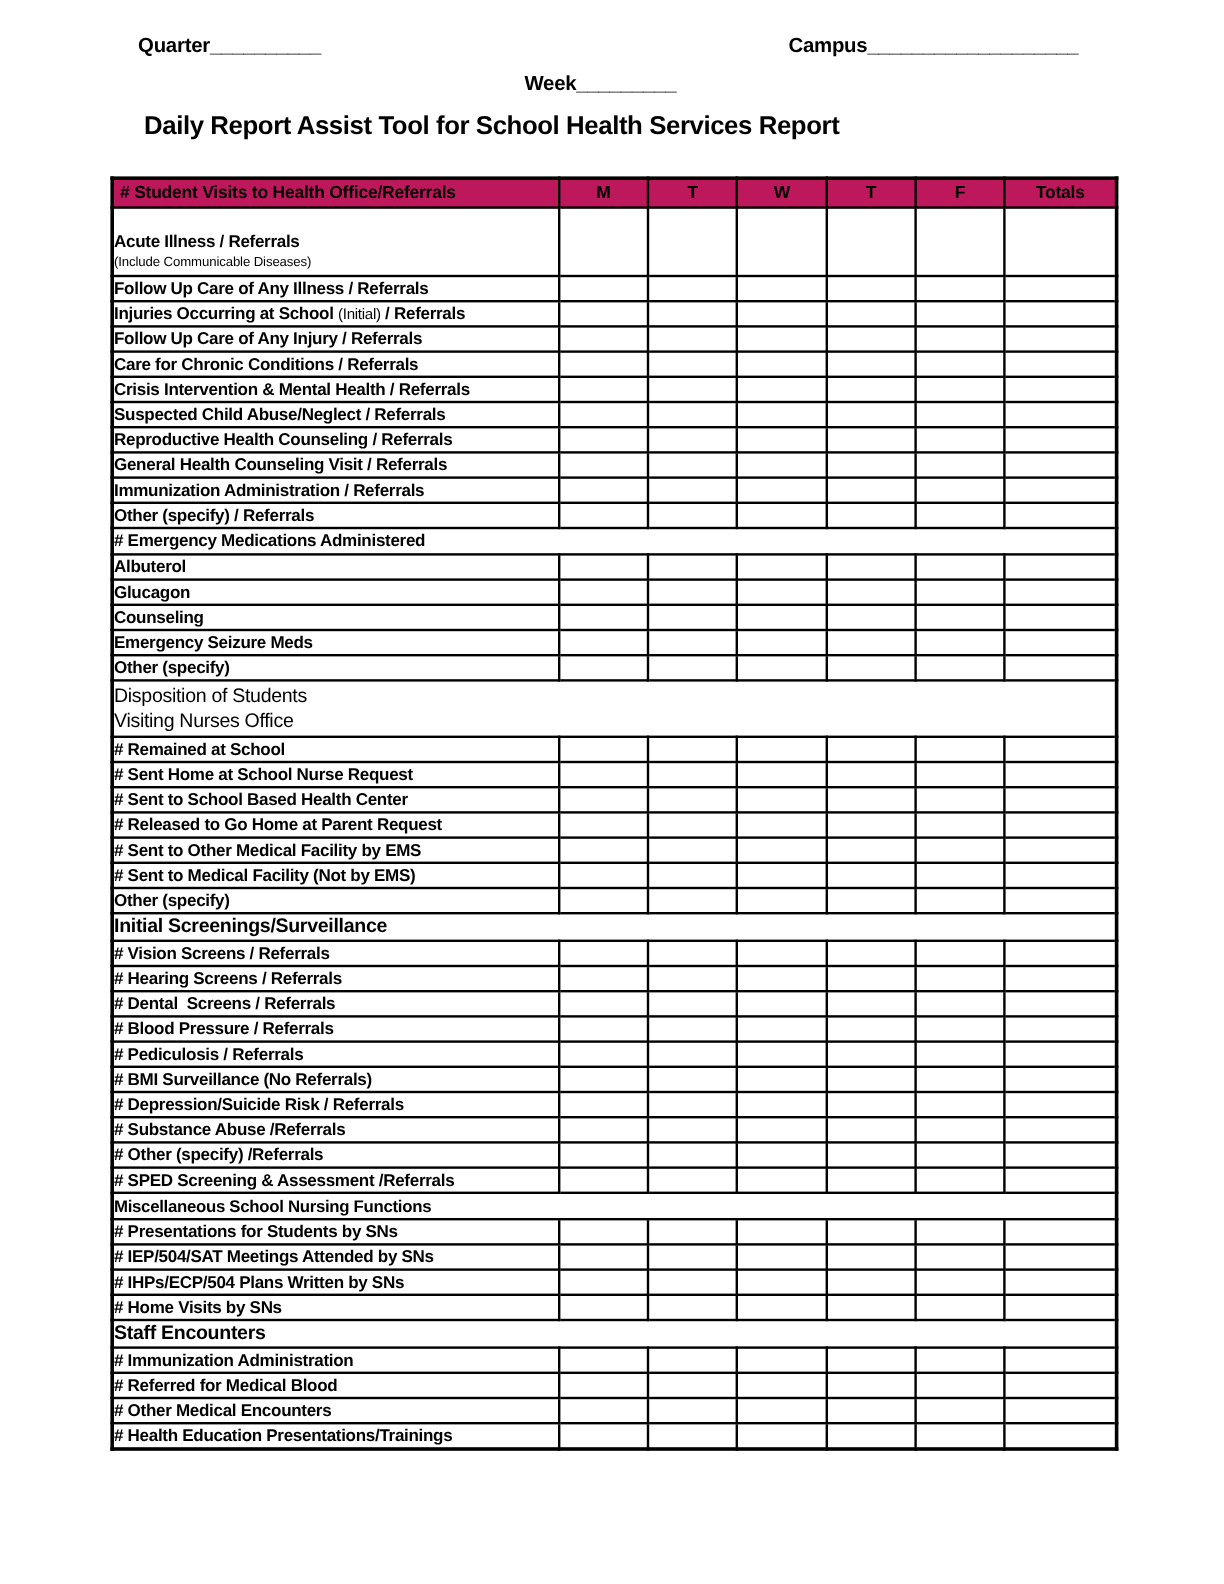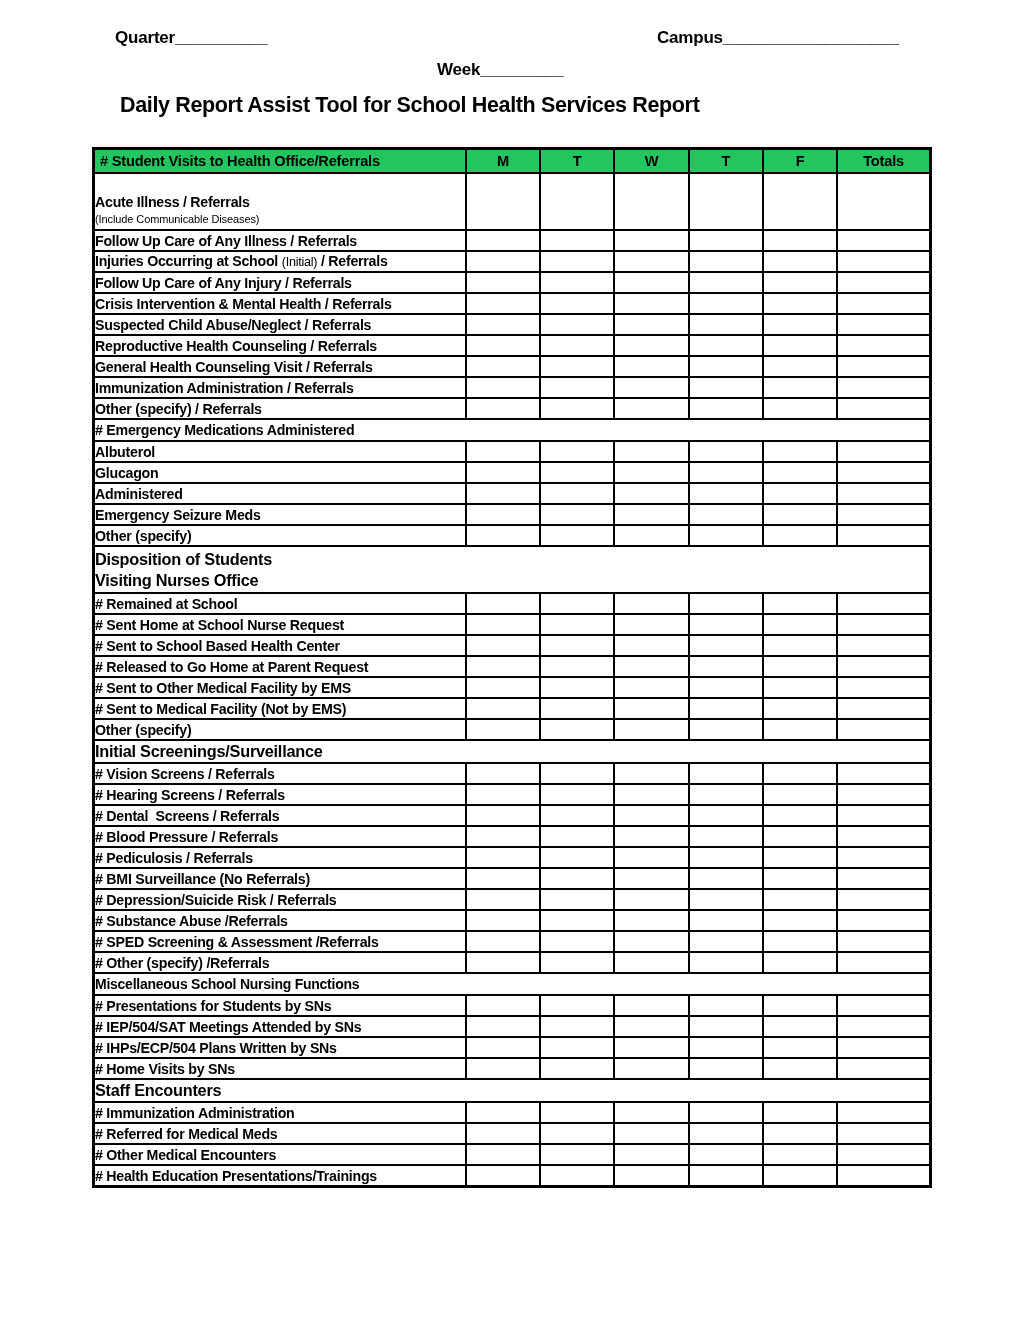--- a/index.html
+++ b/index.html
@@ -103,21 +103,21 @@
   }
 
   
   td.entry { background: #ffffff; }
 
   
   td.totals-cell { border-left: 4px solid #000; }
 
   
   tr.head td {
-    background: #22c55e;
+    background: #be185d;
     font-size: 14.6px;
     font-weight: bold;
     letter-spacing: -0.2px;
     text-align: center;
     height: 22px;
     line-height: 22px;
     white-space: pre;
   }
   tr.head td.lbl {
     text-align: left;
@@ -133,21 +133,21 @@
     white-space: pre-line;
     text-align: left;
   }
   td.section.s-norm { font-size: 14.2px; height: 20px; line-height: 20px; }
   td.section.s-big  { font-size: 16.3px; height: 21px; line-height: 21px; font-weight: bold; }
   td.section.s-two  {
     font-size: 16.3px;
     height: 44px;
     line-height: 21.5px;
     padding-top: 1px;
-    font-weight: bold;
+    font-weight: normal;
   }
   td.section.s-cond { font-size: 14.0px; height: 20px; line-height: 20px; }
 
   
   tr.tall td { height: 36px; }
   tr.tall td.lbl { line-height: 15.5px; padding-top: 19px; }
 </style>
 </head>
 <body>
 
@@ -212,20 +212,29 @@
           <tr>
             <td class="lbl">Follow Up Care of Any Injury / Referrals</td>
             <td class="entry"></td>
             <td class="entry"></td>
             <td class="entry"></td>
             <td class="entry"></td>
             <td class="entry"></td>
             <td class="entry totals-cell"></td>
           </tr>
           <tr>
+            <td class="lbl">Care for Chronic Conditions / Referrals</td>
+            <td class="entry"></td>
+            <td class="entry"></td>
+            <td class="entry"></td>
+            <td class="entry"></td>
+            <td class="entry"></td>
+            <td class="entry totals-cell"></td>
+          </tr>
+          <tr>
             <td class="lbl">Crisis Intervention &amp; Mental Health / Referrals</td>
             <td class="entry"></td>
             <td class="entry"></td>
             <td class="entry"></td>
             <td class="entry"></td>
             <td class="entry"></td>
             <td class="entry totals-cell"></td>
           </tr>
           <tr>
             <td class="lbl">Suspected Child Abuse/Neglect / Referrals</td>
@@ -287,21 +296,21 @@
           <tr>
             <td class="lbl">Glucagon</td>
             <td class="entry"></td>
             <td class="entry"></td>
             <td class="entry"></td>
             <td class="entry"></td>
             <td class="entry"></td>
             <td class="entry totals-cell"></td>
           </tr>
           <tr>
-            <td class="lbl">Administered</td>
+            <td class="lbl">Counseling</td>
             <td class="entry"></td>
             <td class="entry"></td>
             <td class="entry"></td>
             <td class="entry"></td>
             <td class="entry"></td>
             <td class="entry totals-cell"></td>
           </tr>
           <tr>
             <td class="lbl">Emergency Seizure Meds</td>
             <td class="entry"></td>
@@ -456,38 +465,38 @@
           <tr>
             <td class="lbl"># Substance Abuse /Referrals</td>
             <td class="entry"></td>
             <td class="entry"></td>
             <td class="entry"></td>
             <td class="entry"></td>
             <td class="entry"></td>
             <td class="entry totals-cell"></td>
           </tr>
           <tr>
+            <td class="lbl"># Other (specify) /Referrals</td>
+            <td class="entry"></td>
+            <td class="entry"></td>
+            <td class="entry"></td>
+            <td class="entry"></td>
+            <td class="entry"></td>
+            <td class="entry totals-cell"></td>
+          </tr>
+          <tr>
             <td class="lbl"># SPED Screening &amp; Assessment /Referrals</td>
             <td class="entry"></td>
             <td class="entry"></td>
             <td class="entry"></td>
             <td class="entry"></td>
             <td class="entry"></td>
             <td class="entry totals-cell"></td>
           </tr>
           <tr>
-            <td class="lbl"># Other (specify) /Referrals</td>
-            <td class="entry"></td>
-            <td class="entry"></td>
-            <td class="entry"></td>
-            <td class="entry"></td>
-            <td class="entry"></td>
-            <td class="entry totals-cell"></td>
-          </tr>
-          <tr>
             <td class="section s-cond" colspan="7">Miscellaneous School Nursing Functions</td>
           </tr>
           <tr>
             <td class="lbl"># Presentations for Students by SNs</td>
             <td class="entry"></td>
             <td class="entry"></td>
             <td class="entry"></td>
             <td class="entry"></td>
             <td class="entry"></td>
             <td class="entry totals-cell"></td>
@@ -525,21 +534,21 @@
           <tr>
             <td class="lbl"># Immunization Administration</td>
             <td class="entry"></td>
             <td class="entry"></td>
             <td class="entry"></td>
             <td class="entry"></td>
             <td class="entry"></td>
             <td class="entry totals-cell"></td>
           </tr>
           <tr>
-            <td class="lbl"># Referred for Medical Meds</td>
+            <td class="lbl"># Referred for Medical Blood</td>
             <td class="entry"></td>
             <td class="entry"></td>
             <td class="entry"></td>
             <td class="entry"></td>
             <td class="entry"></td>
             <td class="entry totals-cell"></td>
           </tr>
           <tr>
             <td class="lbl"># Other Medical Encounters</td>
             <td class="entry"></td>

